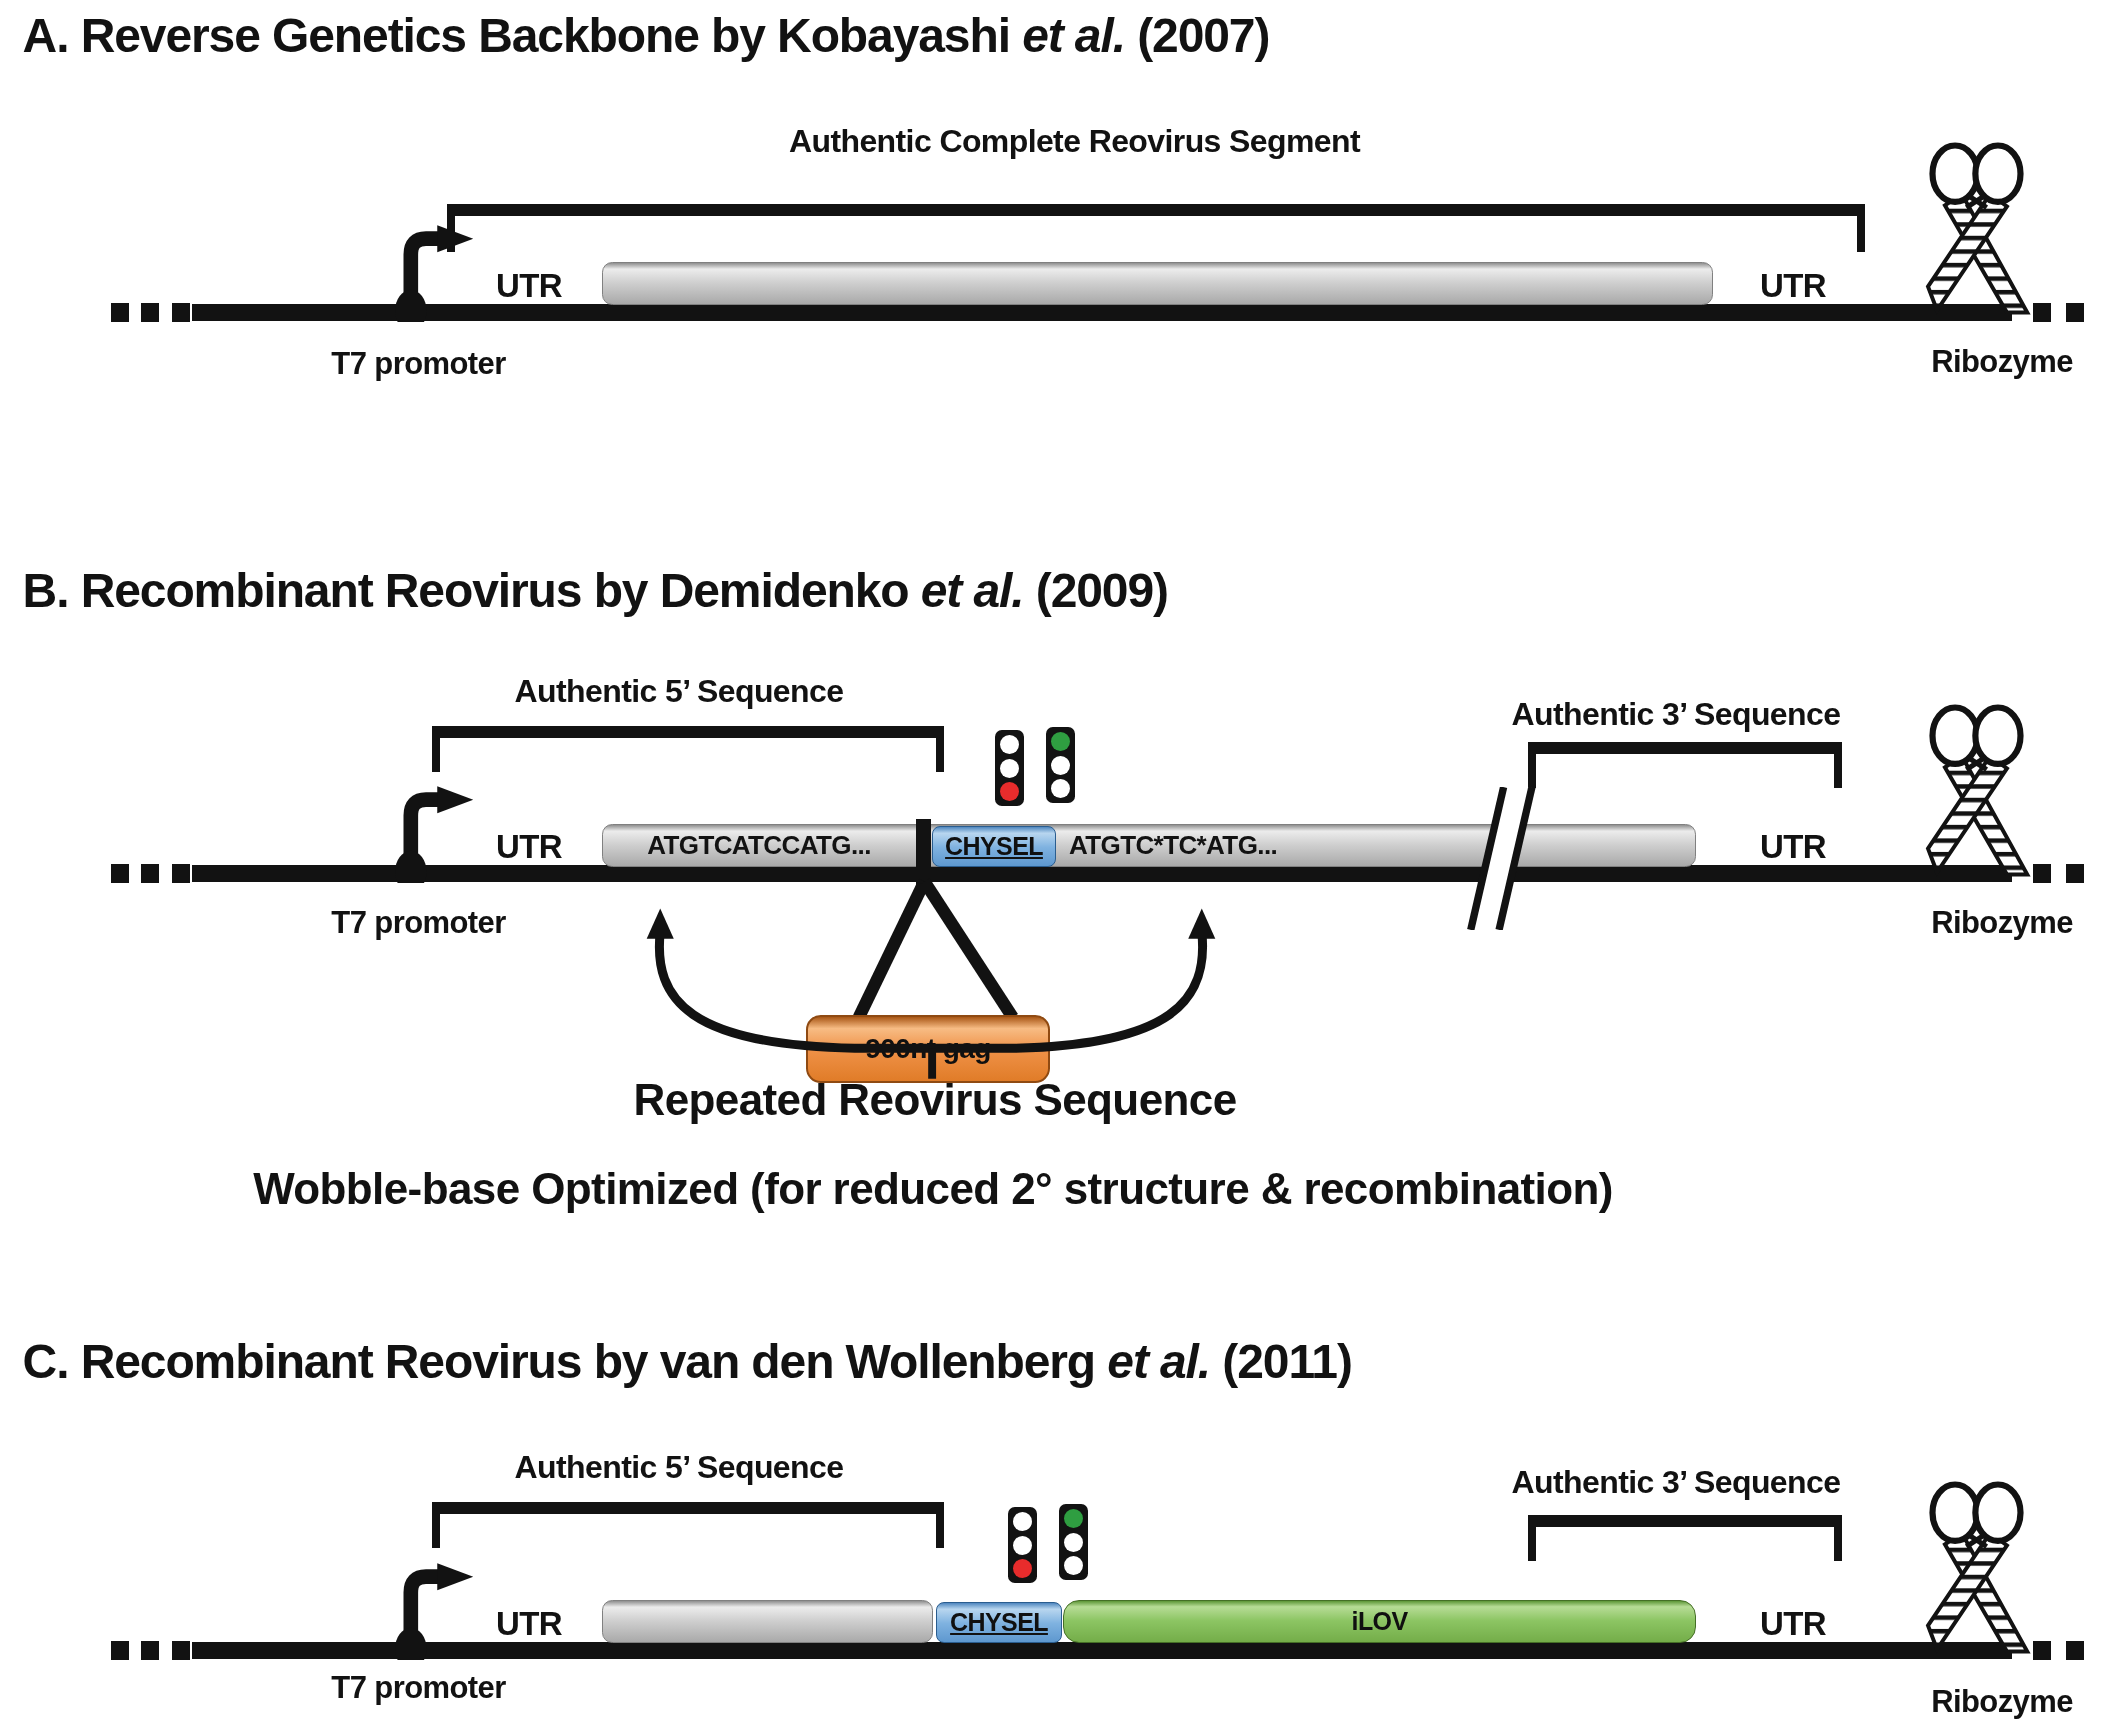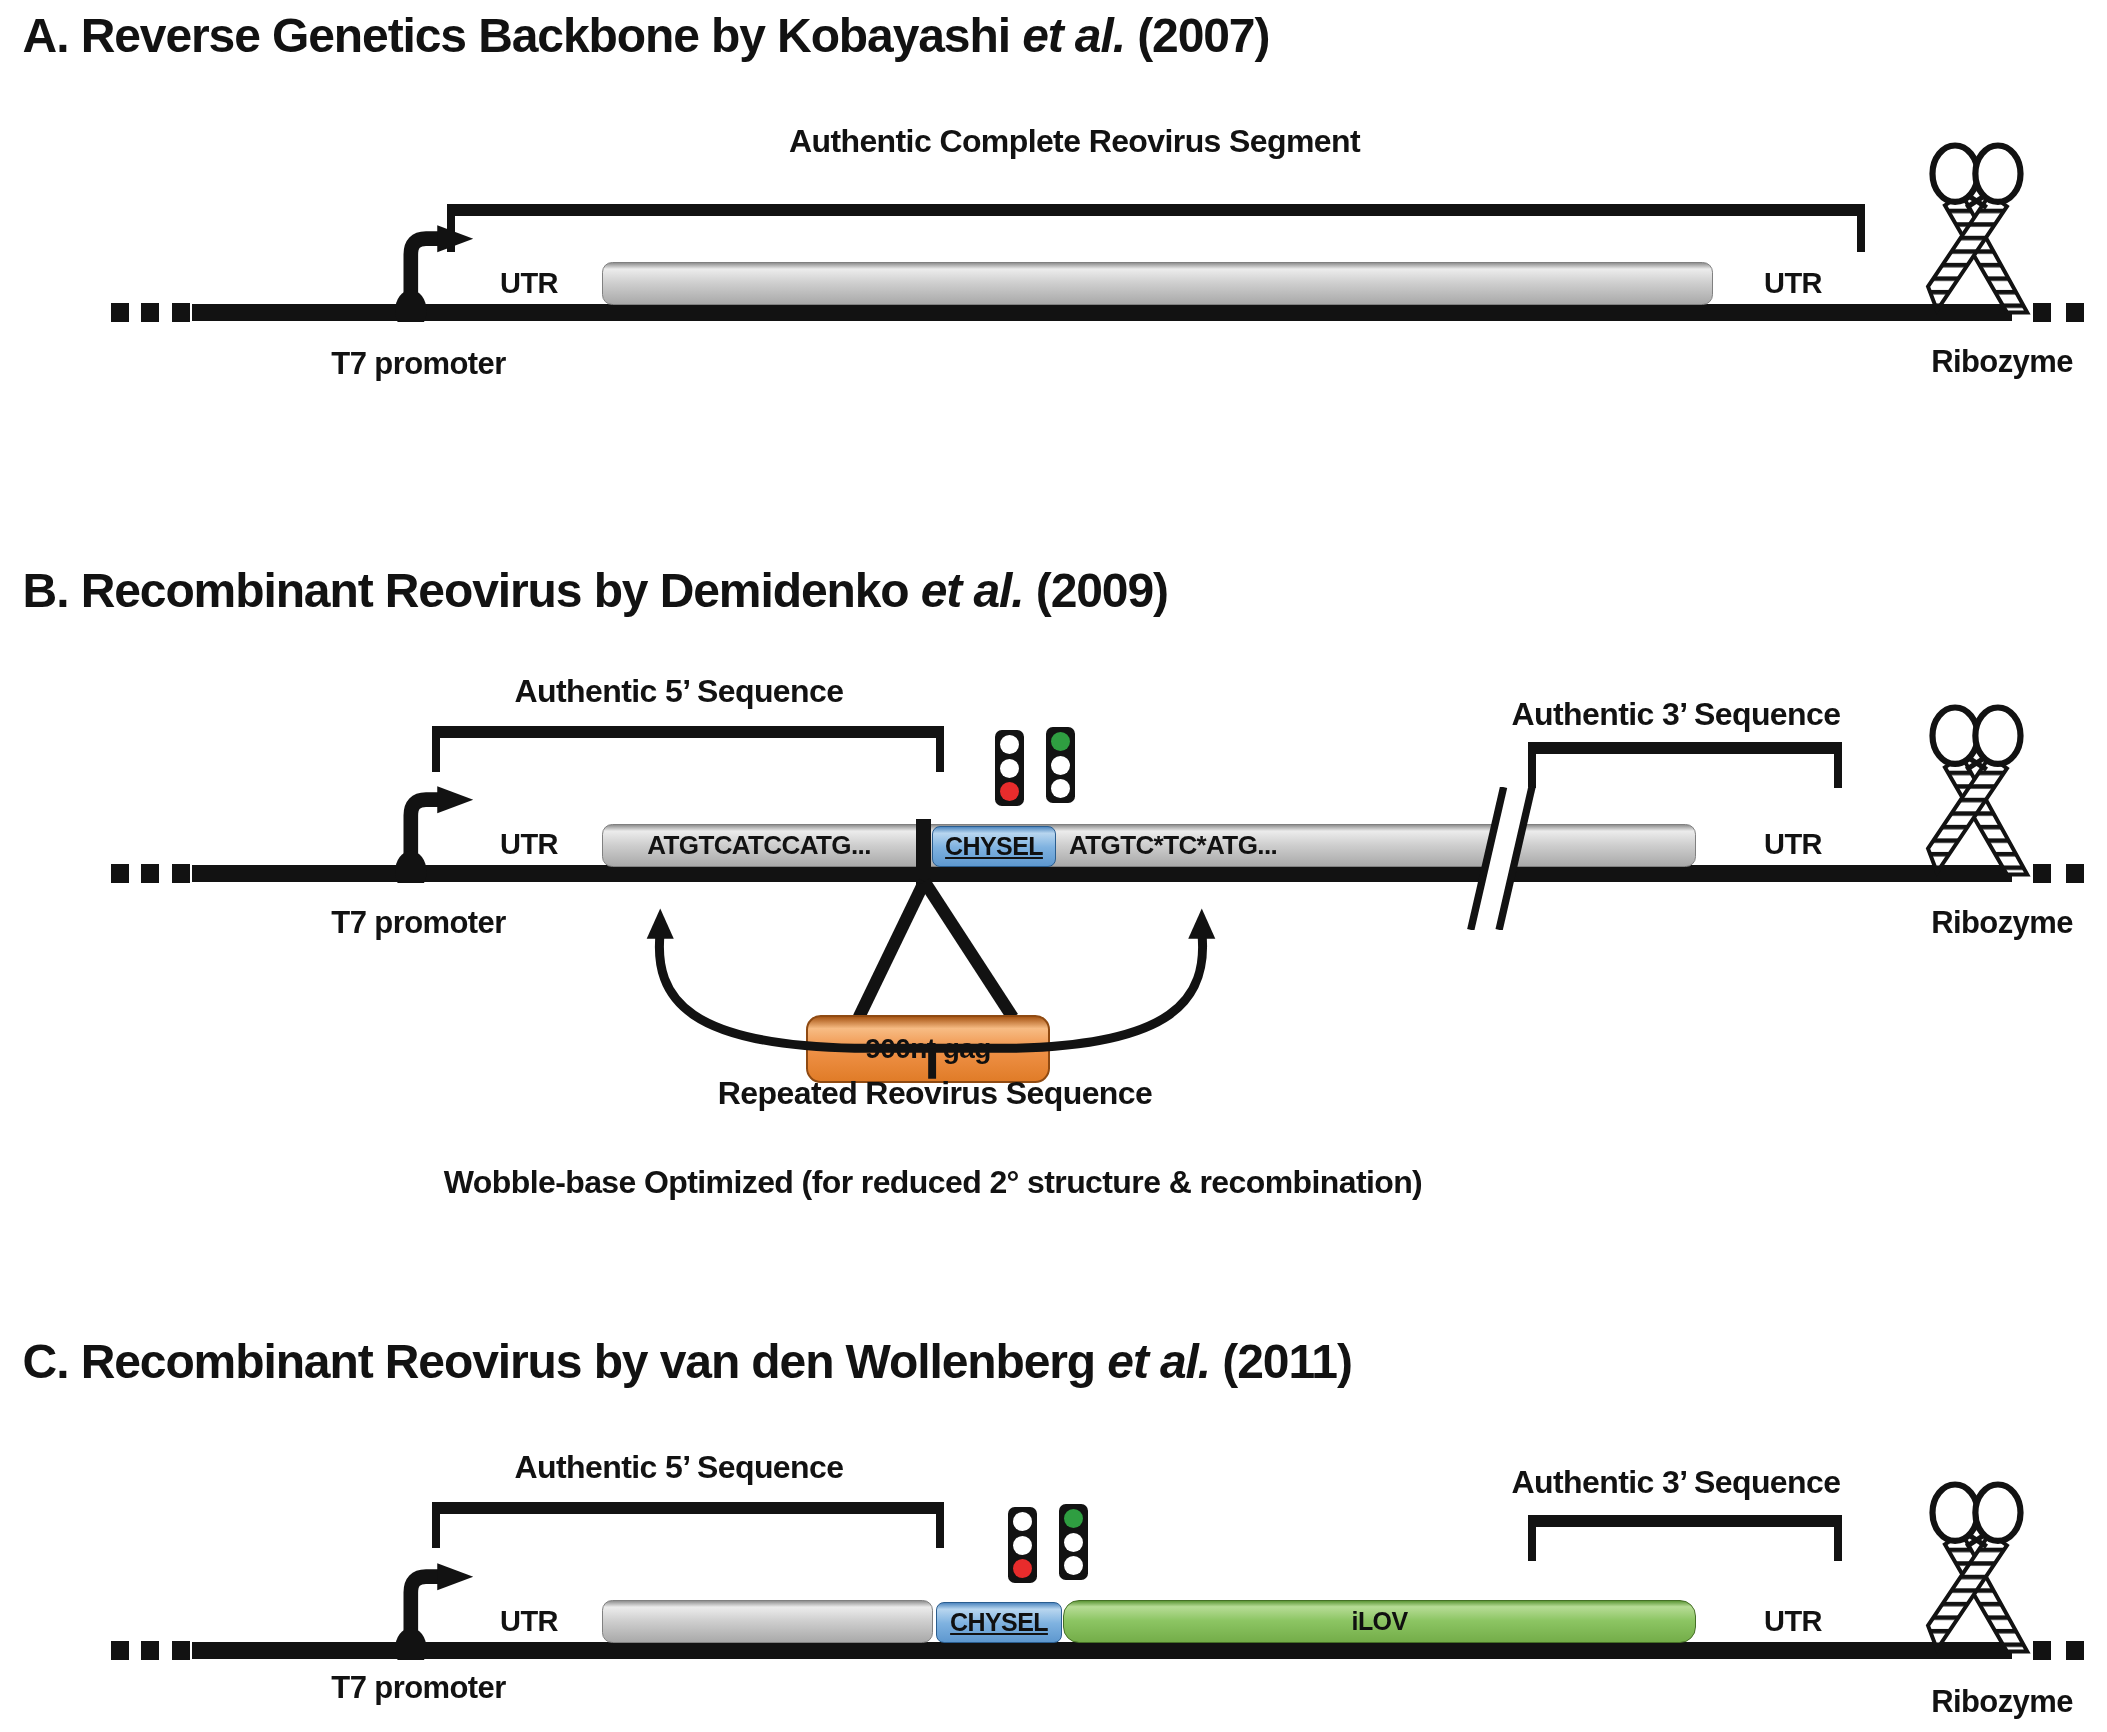--- a/index.html
+++ b/index.html
@@ -6,23 +6,23 @@
   .fig{
     position:relative;width:2108px;height:1733px;background:#ffffff;overflow:hidden;
     font-family:"Liberation Sans", sans-serif;color:#121212;
   }
   .abs{position:absolute;}
   
   .panel-title{font-size:48px;font-weight:bold;letter-spacing:-1.1px;white-space:nowrap;}
   .panel-title i{font-style:italic;}
   .bracket-label{font-size:32px;font-weight:bold;text-align:center;letter-spacing:-0.6px;white-space:nowrap;}
   .small-label{font-size:31px;font-weight:bold;text-align:center;white-space:nowrap;letter-spacing:-0.6px;}
-  .utr{font-size:29px;font-weight:bold;text-align:center;letter-spacing:-0.6px;}
+  .utr{font-size:33px;font-weight:bold;text-align:center;letter-spacing:-0.6px;}
   .seq-text{font-size:26px;font-weight:bold;letter-spacing:-0.6px;white-space:nowrap;}
-  .note-text{font-size:32px;font-weight:bold;text-align:center;letter-spacing:-0.6px;white-space:nowrap;}
+  .note-text{font-size:44px;font-weight:bold;text-align:center;letter-spacing:-0.6px;white-space:nowrap;}
   
   .dna-line{position:absolute;height:17px;background:var(--ink);}
   .dash{position:absolute;width:18px;height:19px;background:var(--ink);}
   .bracket{position:absolute;border-top:12.4px solid var(--ink);border-left:8px solid var(--ink);border-right:8px solid var(--ink);}
   .gene{position:absolute;display:flex;align-items:center;justify-content:center;box-sizing:border-box;}
   .gene-gray{
     background:linear-gradient(180deg,#8f8f8f 0%,#ececec 15%,#cfcfcf 48%,#a9a9a9 100%);
     border:1.1px solid var(--gene-gray-border);border-radius:10.2px;
   }
   .gene-blue{

